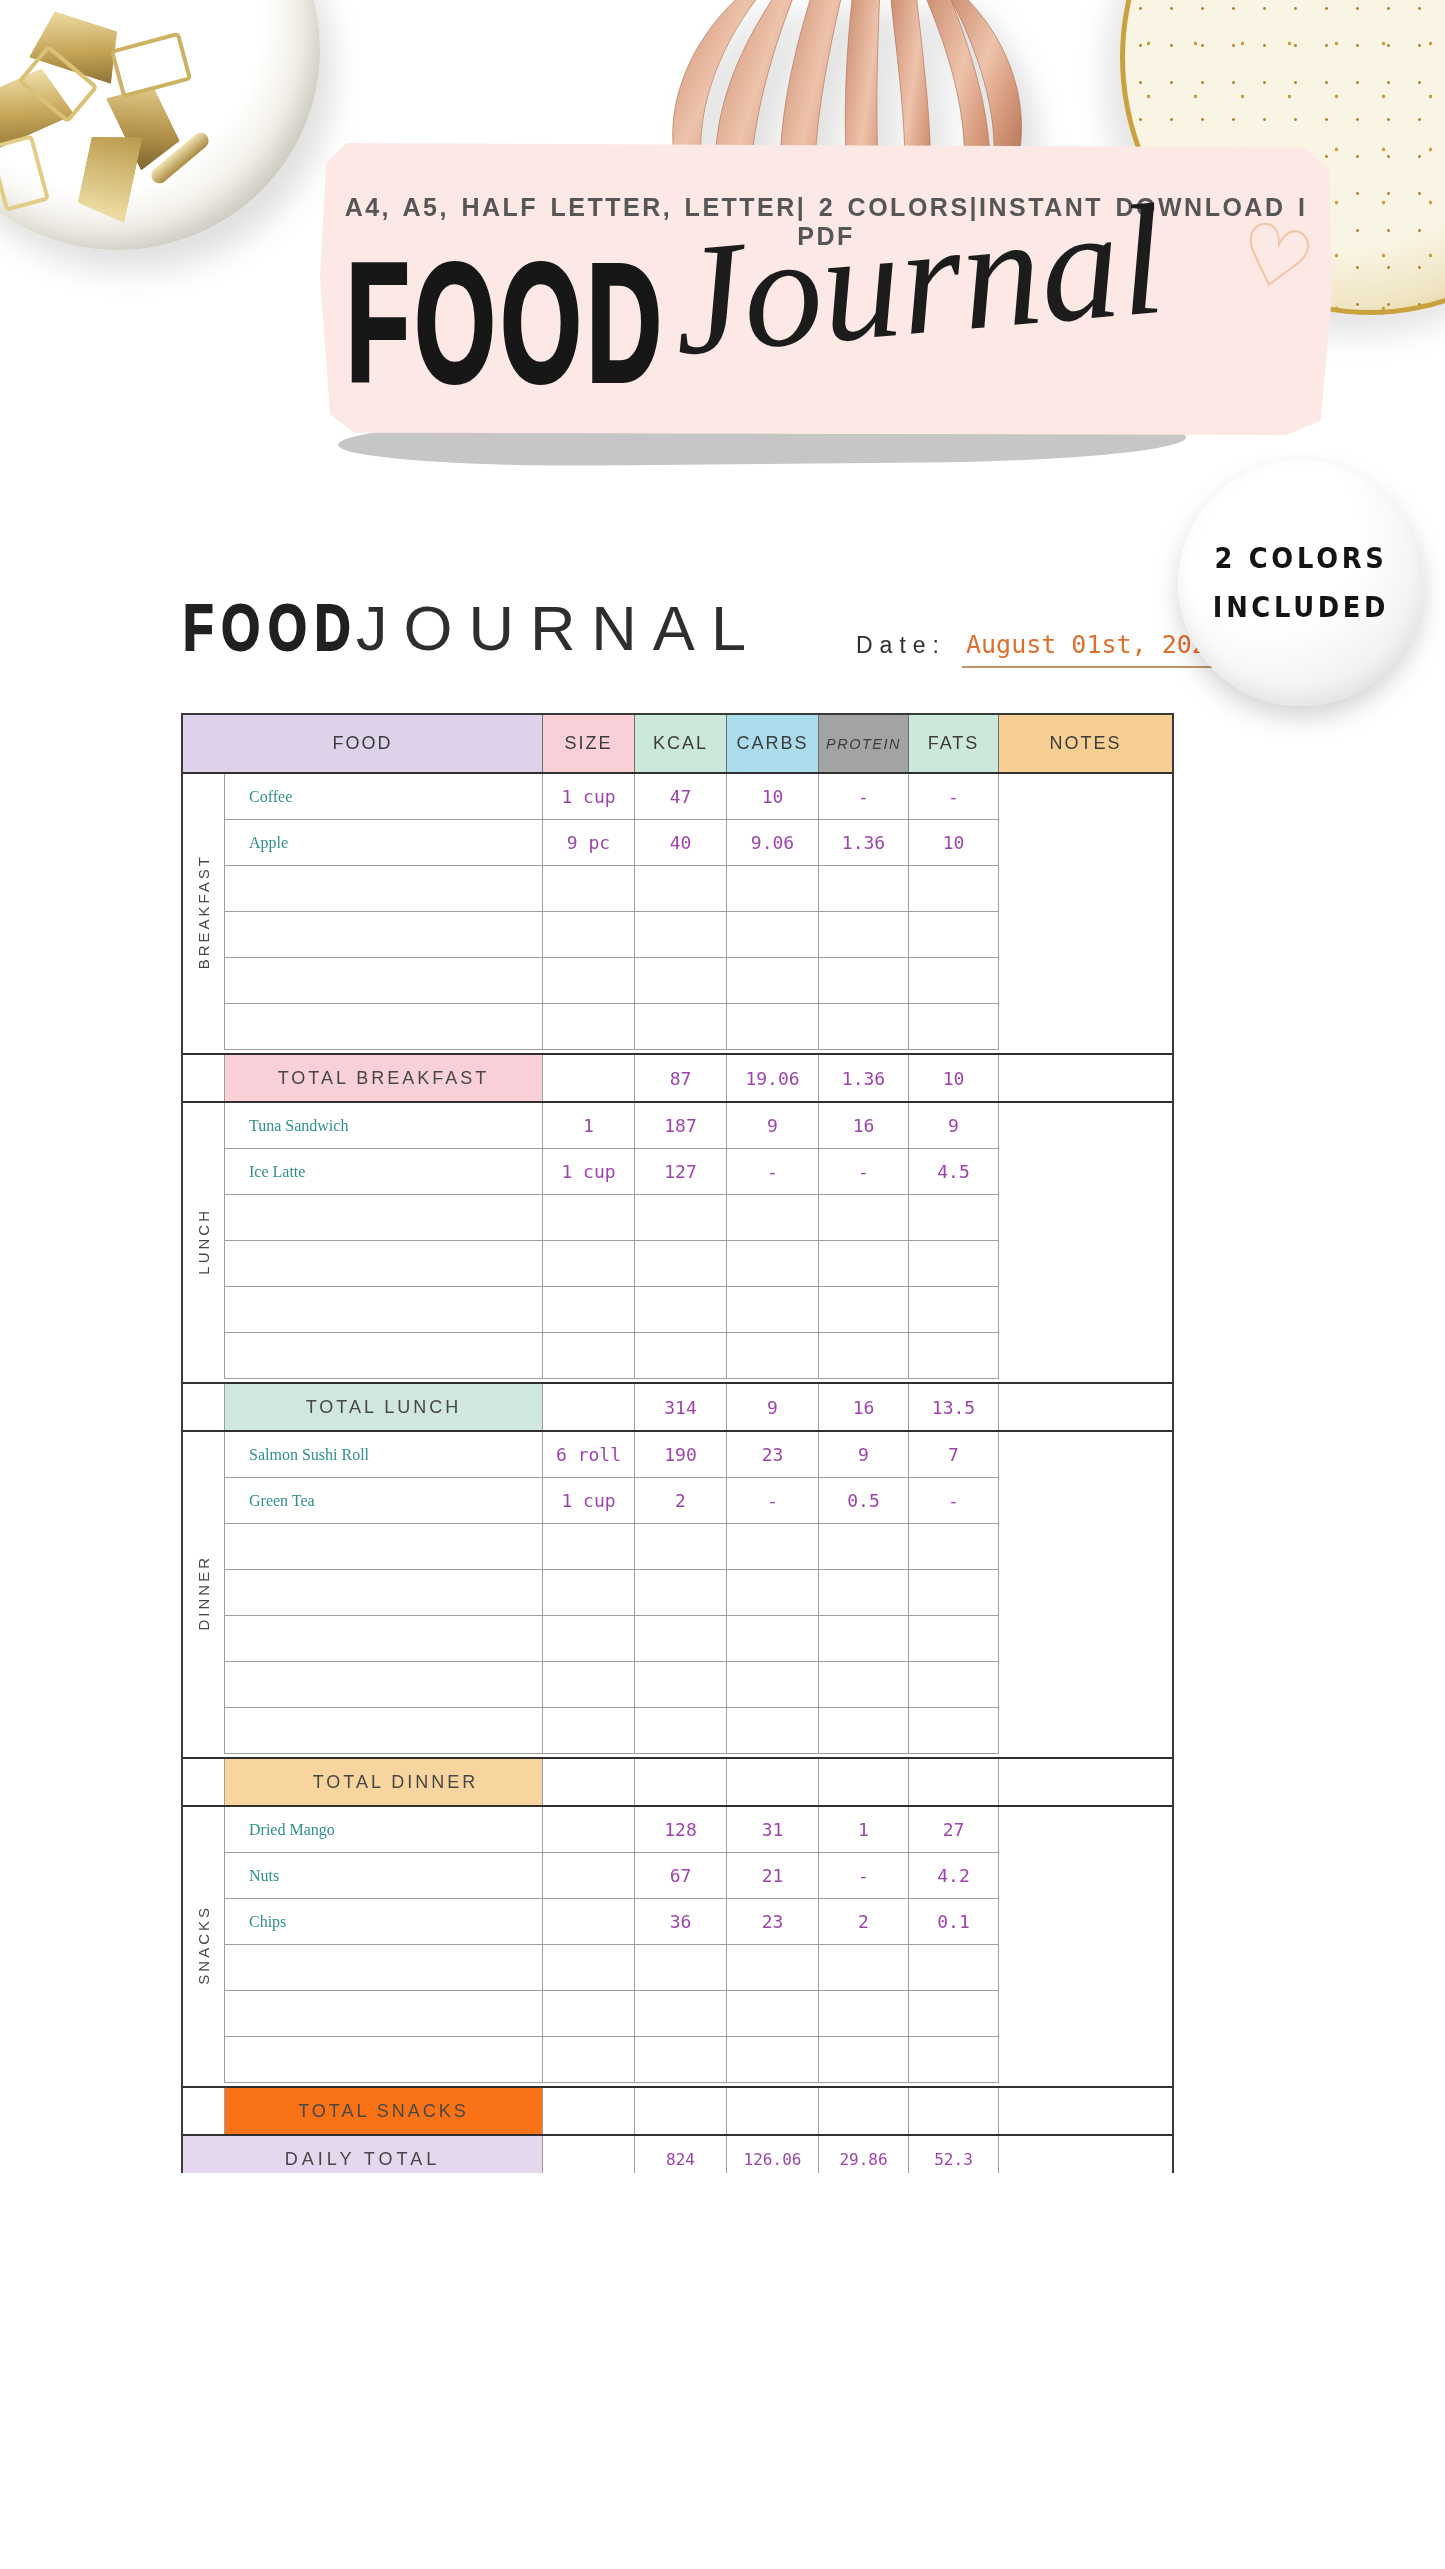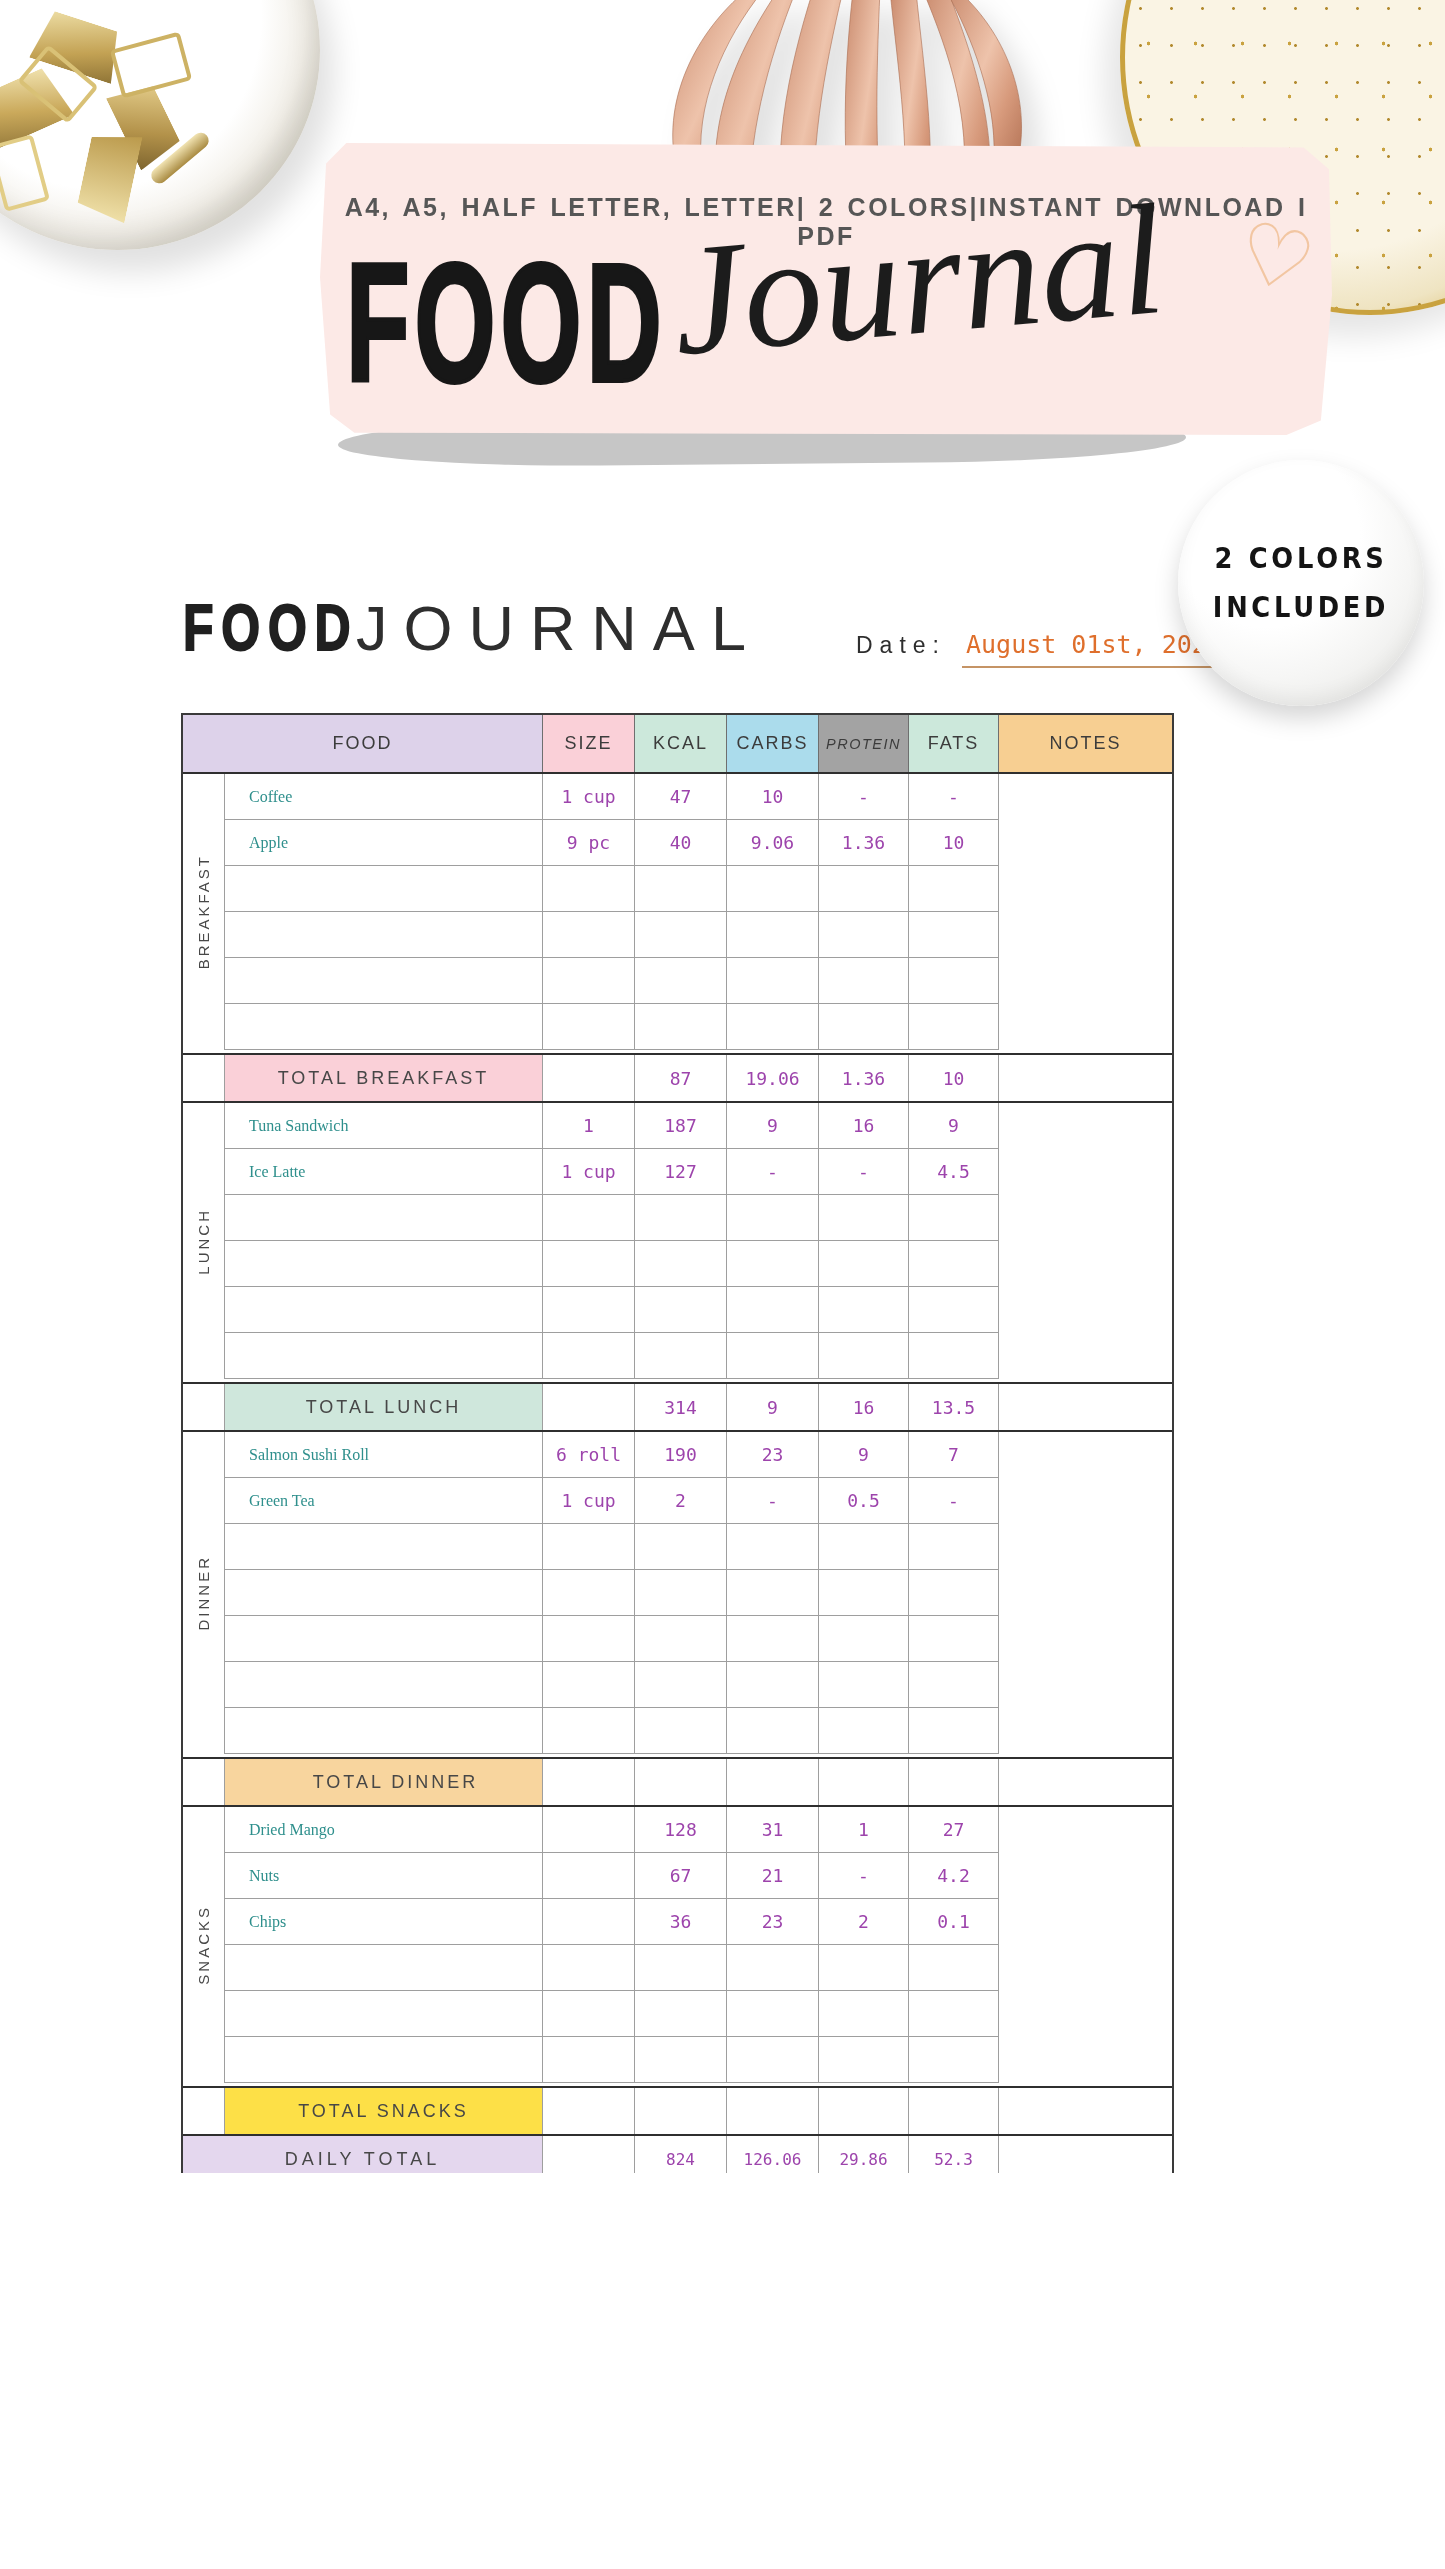--- a/index.html
+++ b/index.html
@@ -388,21 +388,21 @@
         <div class="b-cell food-cell" style="grid-area: 6 / 2;"></div>
         <div class="b-cell num-cell" style="grid-area: 6 / 3;"></div>
         <div class="b-cell num-cell" style="grid-area: 6 / 4;"></div>
         <div class="b-cell num-cell" style="grid-area: 6 / 5;"></div>
         <div class="b-cell num-cell" style="grid-area: 6 / 6;"></div>
         <div class="b-cell num-cell" style="grid-area: 6 / 7;"></div>
         <div class="notes-cell" style="grid-row: 1 / 7;"></div>
       </div>
       <div class="t-total">
         <div class="tside"></div>
-        <div class="total-label" style="background: #fde047;">TOTAL SNACKS</div>
+        <div class="total-label" style="background: #f97316;">TOTAL SNACKS</div>
         <div class="b-cell num-cell"></div>
         <div class="b-cell num-cell"></div>
         <div class="b-cell num-cell"></div>
         <div class="b-cell num-cell"></div>
         <div class="b-cell num-cell"></div>
         <div class="notes-cell"></div>
       </div>
       <div class="t-total t-daily">
         <div class="total-label" style="background: rgb(228, 215, 238); letter-spacing: 4px;">DAILY TOTAL</div>
         <div class="b-cell num-cell"></div>

